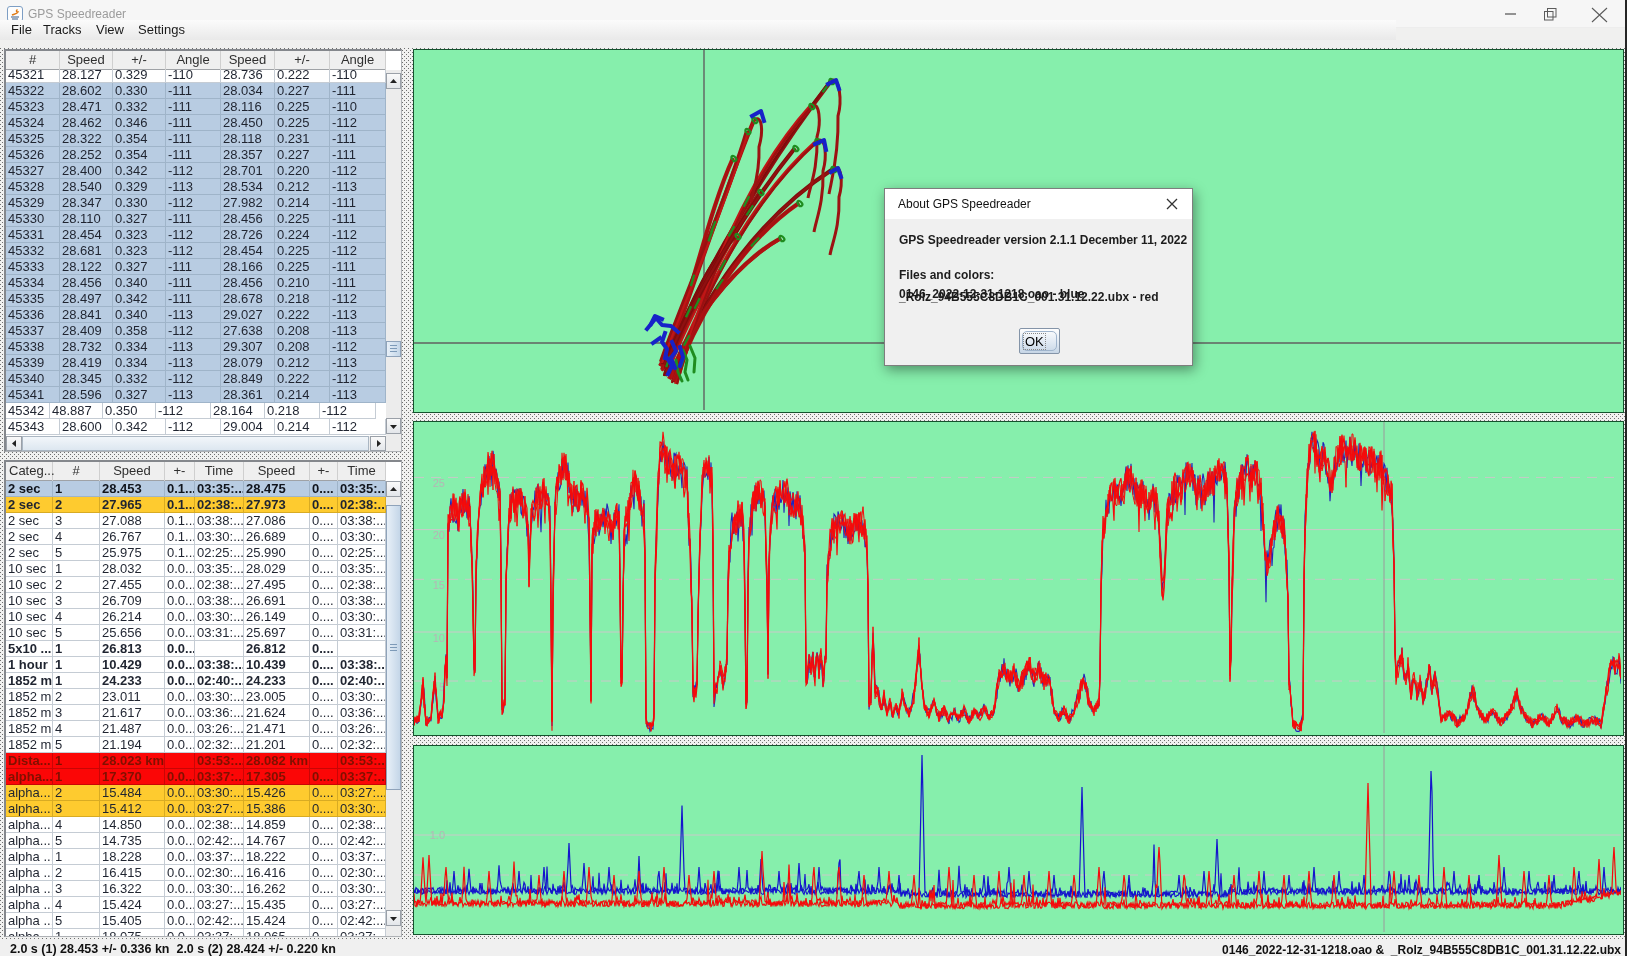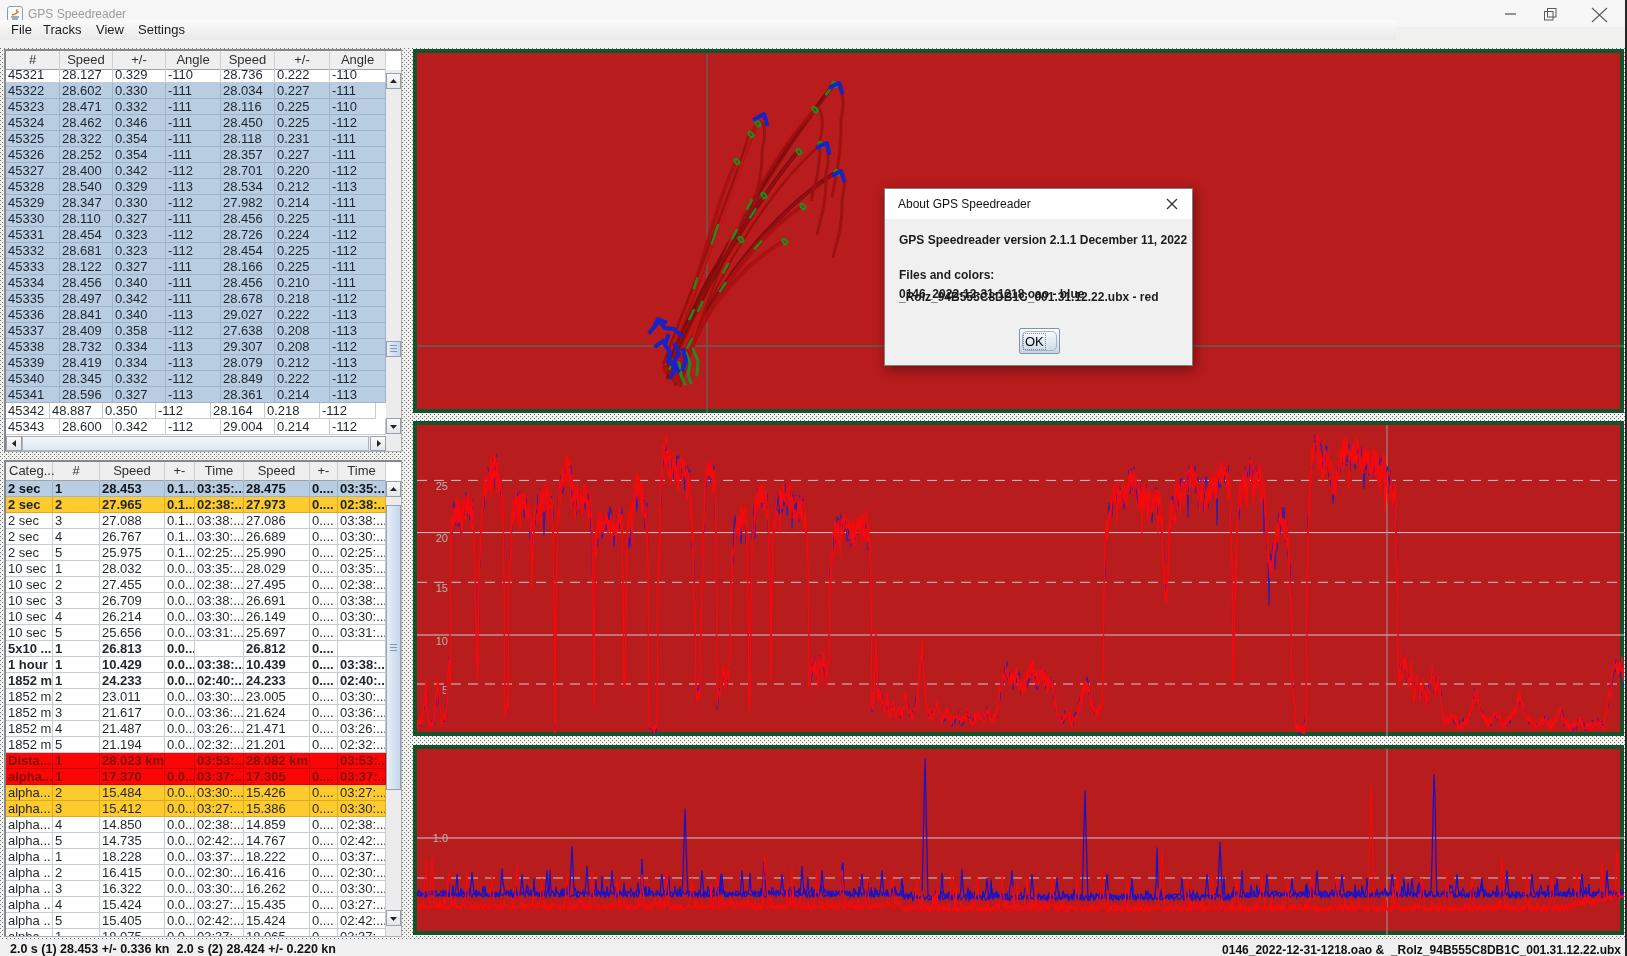--- a/index.html
+++ b/index.html
@@ -29,21 +29,21 @@
 .tr.sel.b .c{color:#10141c}
 
 .sb{position:absolute;background:#ececec}
 .sbtn{position:absolute;width:15px;height:16px;background:linear-gradient(#fafafa,#e3e6ea);border:1px solid #9aa0a8;display:flex;align-items:center;justify-content:center}
 .sbtn svg{display:block}
 .sthumb{position:absolute;left:0;width:15px;background:linear-gradient(90deg,#e8f0f8,#c4d6e8);border:1px solid #8fa3ba}
 .sthumb:after{content:"";position:absolute;left:3px;right:3px;top:50%;margin-top:-4px;height:7px;
  background:repeating-linear-gradient(#7d9ab8 0 1px,transparent 1px 3px)}
 .hthumb{position:absolute;top:0;height:15px;background:linear-gradient(#f2f6fa,#dde7f0);border:1px solid #aab6c2}
 
-.chart{background:#b91c1c;border:4px solid #14532d}
+.chart{background:#86efac;border:1px solid #14532d}
 #plot1{left:413px;top:49px;width:1211px;height:364px}
 #plot2{left:413px;top:421px;width:1211px;height:315px}
 #plot3{left:413px;top:745px;width:1211px;height:190px}
 
 #status{left:0;top:939px;width:1627px;height:17px;background:#f0f0f0}
 #status .lt{position:absolute;left:10px;top:3px;font-size:12.5px;font-weight:bold;color:#111}
 #status .rt{position:absolute;right:6px;top:4px;font-size:12px;font-weight:bold;color:#111}
 
 #dlg{left:884px;top:188px;width:309px;height:178px;background:#f0f0f0;border:1px solid #7e7e7e;box-shadow:2px 4px 12px rgba(0,0,0,.4)}
 #dlgtitle{position:absolute;left:0;top:0;width:100%;height:30px;background:#fff}

